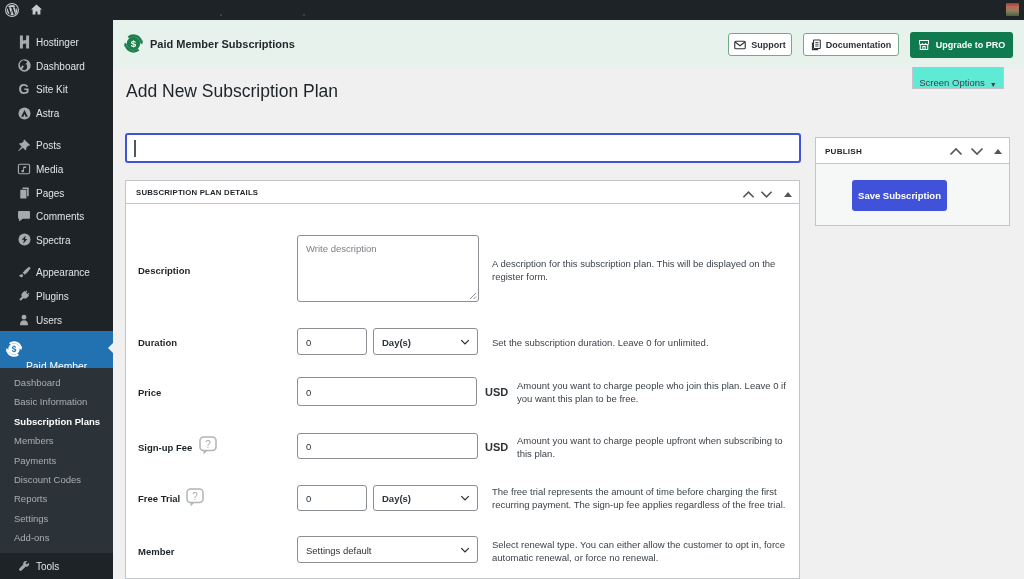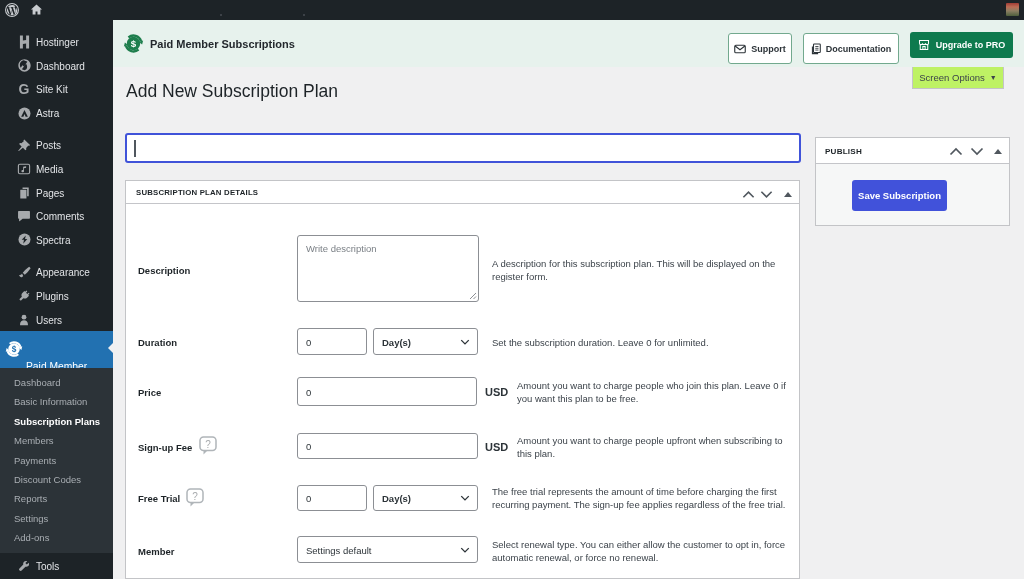--- a/index.html
+++ b/index.html
@@ -21,28 +21,28 @@
   #pmsitem .tx { position:absolute; left:26px; top:5px; line-height:13.5px;margin-top:24px; }
   #pmsitem .arrow { position:absolute; right:0; top:12px; width:0; height:0;
       border-top:5.5px solid transparent; border-bottom:5.5px solid transparent; border-right:5.5px solid #f0f0f1; }
   #submenu { position:absolute; left:0; top:348px; width:113px; height:185px; background:#2c3338; }
   .smitem { position:absolute; left:14px; color:#a9aeb3; font-size:9.5px; white-space:nowrap; transform:translateY(-50%); }
   .smitem.cur { color:#fff; font-weight:bold; }
 
   
   #pheader { position:absolute; left:113px; top:20px; width:911px; height:47px; background:#e7f2ed; z-index:30; }
   #pheader .ptitle { position:absolute; left:37px; top:18px; font-size:11px; font-weight:bold; color:#23282d; }
-  .hbtn { position:absolute; top:13px; height:31px; background:#fff; border:1px solid #72a98e; border-radius:3px;
+  .hbtn { position:absolute; top:13px; height:23px; background:#fff; border:1px solid #72a98e; border-radius:3px;
       font-size:9px; font-weight:bold; color:#2c3338; display:flex; align-items:center; justify-content:center; gap:5px; }
   #upbtn { position:absolute; left:797px; top:12px; width:103px; height:26px; background:#0e7a4e; border-radius:3px;
       font-size:9px; font-weight:bold; color:#fff; display:flex; align-items:center; justify-content:center; gap:6px; }
 
-  #screenopts { position:absolute; left:912px; top:67px; width:92px; height:22px; background:#bef264;
+  #screenopts { position:absolute; left:912px; top:67px; width:92px; height:22px; background:#5eead4;
       border:1px solid #c3c4c7; border-top:none; font-size:9.5px; color:#3c434a;
-      display:flex; align-items:center; justify-content:center; gap:5px; z-index:29; }
+      display:flex; align-items:flex-end; justify-content:center; gap:5px; z-index:29; }
 
   
   #h1 { position:absolute; left:126px; top:81px; font-size:17.5px; font-weight:400; color:#1d2327; line-height:20px; }
   #titleinput { position:absolute; left:125px; top:133px; width:676px; height:30px; background:#fff;
       border:2px solid #4053d9; border-radius:3px; }
   #titleinput .ph { position:absolute; left:8px; top:6px; font-size:14.5px; color:#7b8086; }
   #titleinput .caret { position:absolute; left:7px; top:5px; width:1.5px; height:17px; background:#50575e; }
 
   
   #postbox { position:absolute; left:125px; top:180px; width:675px; height:399px; background:#fff; border:1px solid #c3c4c7; }

